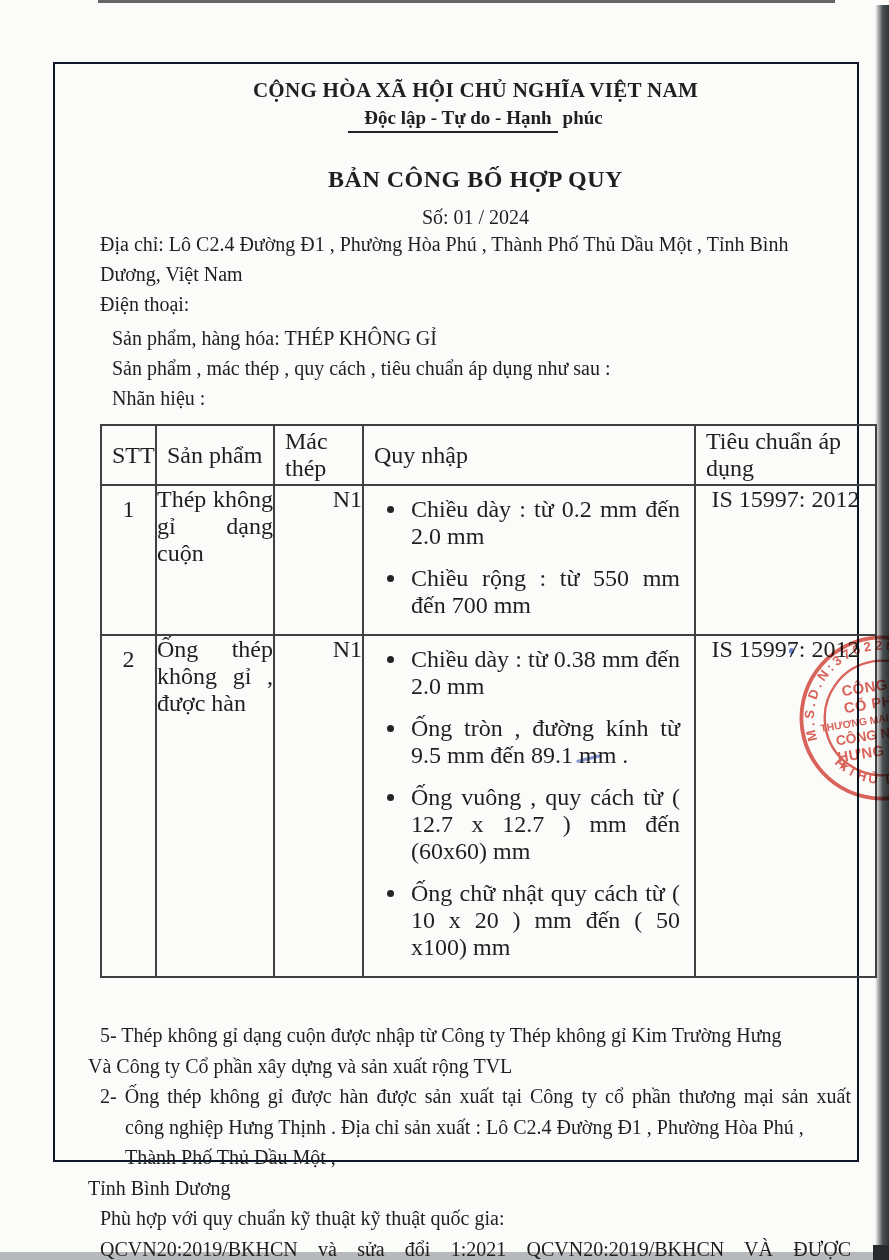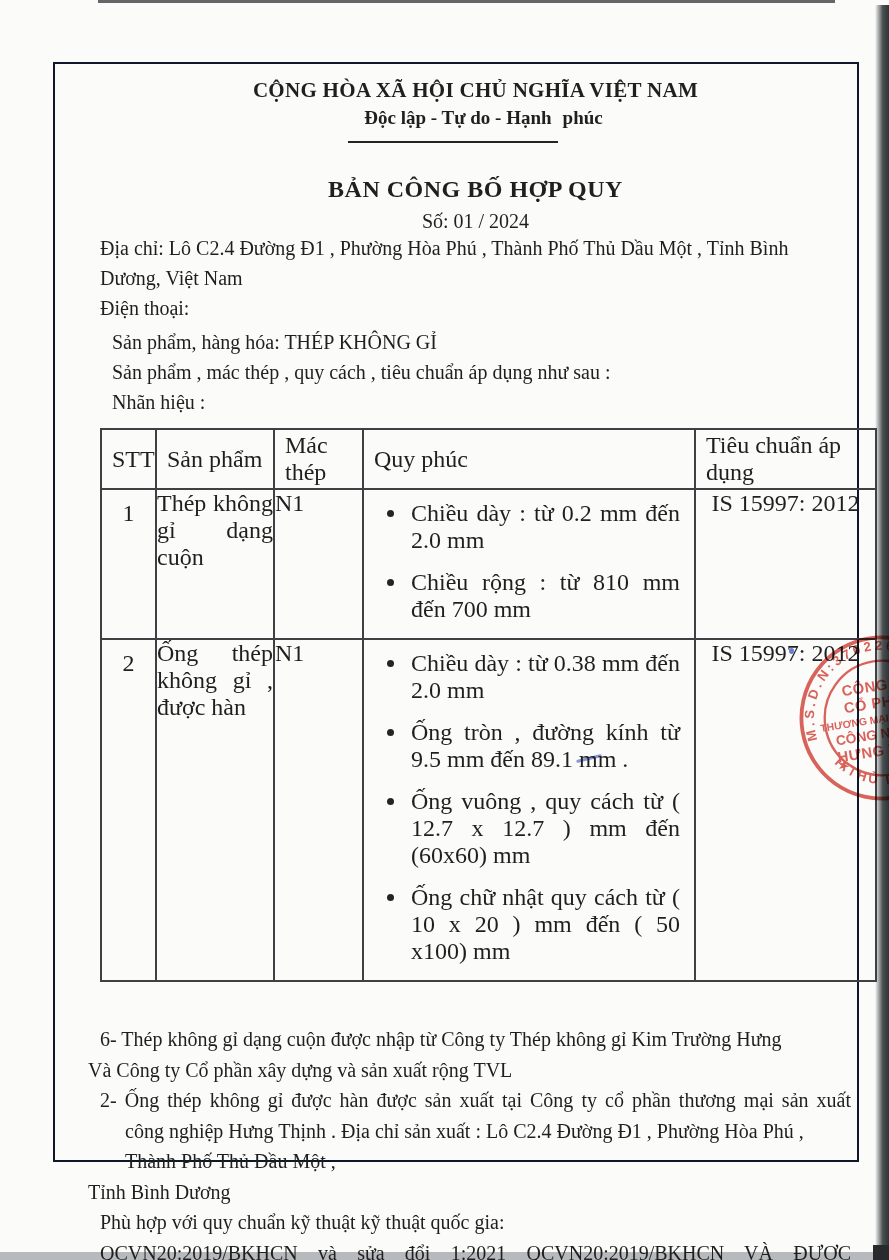--- a/index.html
+++ b/index.html
@@ -19,39 +19,39 @@
   .ink-dot-2{position:absolute;left:576px;top:757px;width:26px;height:3px;border-radius:2px;background:#3a56c0;opacity:.6;transform:rotate(-14deg);}
   
   .page-frame{
     position:absolute;left:53px;top:62px;width:806px;height:1100px;
     border:2px solid #0f172a;box-sizing:border-box;
     padding:10px 6px 0 45px;
   }
   
   .nat-line1{text-align:center;font-weight:bold;font-size:21px;letter-spacing:.3px;margin-top:4px;}
   .nat-line2{text-align:center;margin-top:4px;font-size:19px;font-weight:bold;}
-  .nat-underlined{display:inline-block;border-bottom:2.5px solid #242424;padding:0 6px 12px 16px;}
+  .nat-underlined{display:inline-block;border-bottom:2.5px solid #242424;padding:0 6px 2px 16px;}
   .nat-tail{display:inline-block;padding-left:5px;}
   .doc-title{text-align:center;font-weight:bold;font-size:24px;letter-spacing:.5px;margin-top:33px;}
-  .doc-number{text-align:center;font-size:20px;margin-top:7px;}
+  .doc-number{text-align:center;font-size:20px;margin-top:13px;}
   
   .para{font-size:20px;line-height:30px;margin:0;}
   .mt14{margin-top:14px;}
   .mt4{margin-top:4px;}
   .ind2{margin-left:12px;}
   .bold{font-weight:normal;}
   
   table.spec{border-collapse:collapse;table-layout:fixed;margin-top:11px;margin-left:0;width:775px;
     font-size:24px;line-height:27px;}
   table.spec th,table.spec td{border:2px solid #3e4043;padding:0;}
   table.spec th{font-weight:normal;height:43px;text-align:left;padding:2px 10px;}
   th.c-stt,td.c-stt{text-align:center;}
   td{vertical-align:top;}
   td.c-prod{text-align:justify;padding:10px 12px 6px 12px;}
-  td.c-grade{text-align:left;padding-top:10px;}
+  td.c-grade{text-align:right;padding-top:10px;}
   td.c-std{padding:10px 6px 6px 10px;text-align:center;}
   ul.specs{margin:10px 0 0 0;padding:0 14px 0 20px;}
   ul.specs li{list-style:none;position:relative;padding-left:27px;margin-bottom:15px;text-align:justify;}
   ul.specs li::before{content:"";position:absolute;left:3px;top:10px;width:7px;height:7px;border-radius:50%;background:#242424;}
   
   .notes{margin-top:42px;font-size:20px;line-height:30.5px;}
   .n-line{margin:0;}
   .out1{margin-left:-12px;}
   .in1{margin-left:25px;}
   .out2{margin-left:-37px;}
@@ -92,33 +92,33 @@
         <col style="width:118px">
         <col style="width:89px">
         <col style="width:332px">
         <col style="width:181px">
       </colgroup>
     <thead>
       <tr>
         <th class="c-stt">STT</th>
         <th>Sản phẩm</th>
         <th>Mác thép</th>
-        <th>Quy phúc</th>
+        <th>Quy nhập</th>
         <th>Tiêu chuẩn áp dụng</th>
       </tr>
     </thead>
     <tbody>
       <tr>
         <td class="c-stt" style="padding-top:10px">1</td>
         <td class="c-prod">Thép không gỉ dạng cuộn</td>
         <td class="c-grade">N1</td>
         <td>
           <ul class="specs">
             <li>Chiều dày : từ 0.2 mm đến 2.0 mm</li>
-            <li>Chiều rộng : từ 810 mm đến 700 mm</li>
+            <li>Chiều rộng : từ 550 mm đến 700 mm</li>
           </ul>
         </td>
         <td class="c-std">IS 15997: 2012</td>
       </tr>
       <tr>
         <td class="c-stt" style="padding-top:10px">2</td>
         <td class="c-prod">Ống thép không gỉ , được hàn</td>
         <td class="c-grade">N1</td>
         <td>
           <ul class="specs">
@@ -127,21 +127,21 @@
             <li>Ống vuông , quy cách từ ( 12.7 x 12.7 ) mm đến (60x60) mm</li>
             <li>Ống chữ nhật quy cách từ ( 10 x 20 ) mm đến ( 50 x100) mm</li>
           </ul>
         </td>
         <td class="c-std">IS 15997: 2012</td>
       </tr>
     </tbody>
   </table>
 
   <div class="notes">
-    <p class="n-line">6-  Thép không gỉ dạng cuộn được nhập từ Công ty Thép không gỉ Kim Trường Hưng</p>
+    <p class="n-line">5-  Thép không gỉ dạng cuộn được nhập từ Công ty Thép không gỉ Kim Trường Hưng</p>
     <p class="n-line out1">Và Công ty Cổ phần xây dựng và sản xuất rộng TVL</p>
     <p class="n-line just-last">2-  Ống thép không gỉ được hàn được sản xuất tại Công ty cổ phần thương mại sản xuất</p>
     <p class="n-line in1">công nghiệp Hưng Thịnh . Địa chỉ sản xuất : Lô C2.4 Đường Đ1 , Phường Hòa Phú ,</p>
     <p class="n-line in1">Thành Phố Thủ Dầu Một ,</p>
     <p class="n-line out1">Tỉnh Bình Dương</p>
     <p class="n-line">Phù hợp với quy chuẩn kỹ thuật kỹ thuật quốc gia:</p>
     <p class="n-line just-last">QCVN20:2019/BKHCN và sửa đổi 1:2021 QCVN20:2019/BKHCN VÀ ĐƯỢC</p>
     <p class="n-line out2">PHÉP SỬ DỤNG DẤU HỢP QUY ( CR ) -  Quy chuẩn kỹ thuật quốc gia về thép không gỉ</p>
   </div>
 </div>

